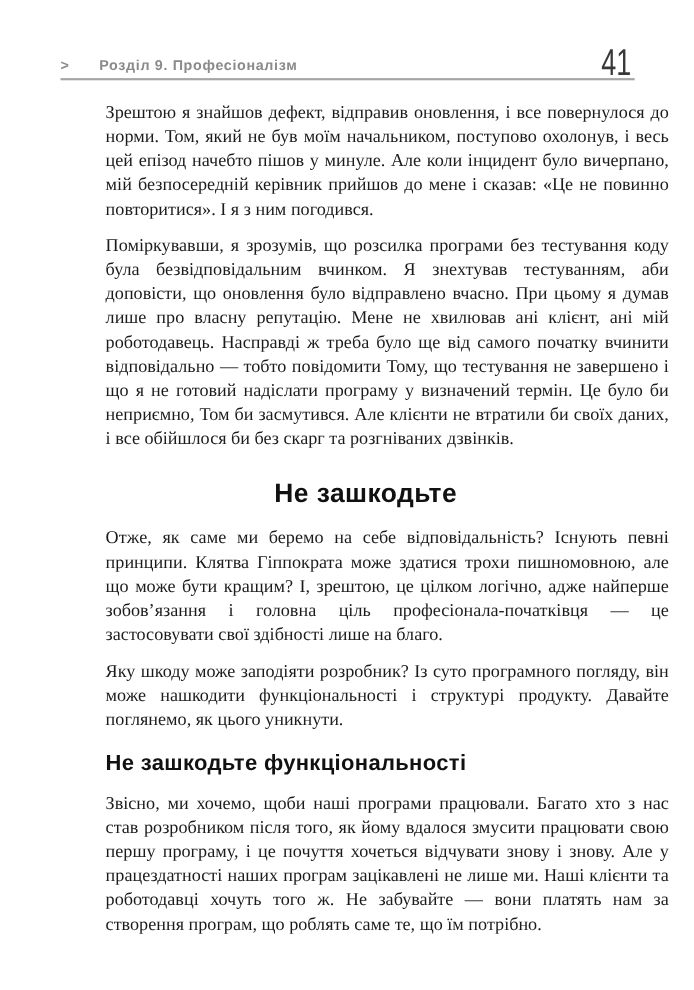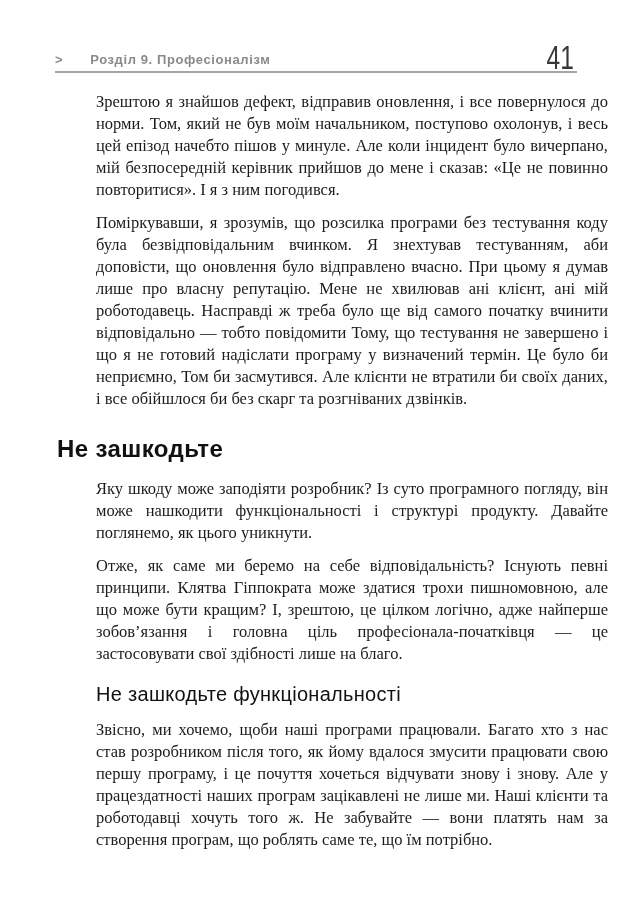--- a/index.html
+++ b/index.html
@@ -72,27 +72,28 @@
     color: #1b1b1b;
   }
   h1.section-heading {
     margin: 26px 0 16px -39px;
     font-family: "Liberation Sans", "DejaVu Sans", sans-serif;
     font-size: 24px;
     line-height: 26px;
     font-weight: 700;
     letter-spacing: 0.4px;
     color: #111111;
+    text-align: center;
   }
   h2.sub-heading {
     margin: 18px 0 14px 0;
     font-family: "Liberation Sans", "DejaVu Sans", sans-serif;
     font-size: 20px;
     line-height: 22px;
-    font-weight: 400;
+    font-weight: 700;
     letter-spacing: 0.3px;
     color: #111111;
   }
 </style>
 </head>
 <body>
 
 <div class="page">
 
   <div class="running-head">
@@ -103,21 +104,21 @@
     <div class="page-number">41</div>
     <div class="rule"></div>
   </div>
 
   <div class="main">
     <p>Зрештою я знайшов дефект, відправив оновлення, і все повернулося до норми. Том, який не був моїм начальником, поступово охолонув, і весь цей епізод начебто пішов у минуле. Але коли інцидент було вичерпано, мій безпосередній керівник прийшов до мене і сказав: «Це не повинно повторитися». І я з ним погодився.</p>
     <p>Поміркувавши, я зрозумів, що розсилка програми без тестування коду була безвідповідальним вчинком. Я знехтував тестуванням, аби доповісти, що оновлення було відправлено вчасно. При цьому я думав лише про власну репутацію. Мене не хвилював ані клієнт, ані мій роботодавець. Насправді ж треба було ще від самого початку вчинити відповідально — тобто повідомити Тому, що тестування не завершено і що я не готовий надіслати програму у визначений термін. Це було би неприємно, Том би засмутився. Але клієнти не втратили би своїх даних, і все обійшлося би без скарг та розгніваних дзвінків.</p>
 
     <h1 class="section-heading">Не зашкодьте</h1>
 
+    <p>Отже, як саме ми беремо на себе відповідальність? Існують певні принципи. Клятва Гіппократа може здатися трохи пишномовною, але що може бути кращим? І, зрештою, це цілком логічно, адже найперше зобов’язання і головна ціль професіонала-початківця — це застосовувати свої здібності лише на благо.</p>
     <p>Яку шкоду може заподіяти розробник? Із суто програмного погляду, він може нашкодити функціональності і структурі продукту. Давайте поглянемо, як цього уникнути.</p>
-    <p>Отже, як саме ми беремо на себе відповідальність? Існують певні принципи. Клятва Гіппократа може здатися трохи пишномовною, але що може бути кращим? І, зрештою, це цілком логічно, адже найперше зобов’язання і головна ціль професіонала-початківця — це застосовувати свої здібності лише на благо.</p>
 
     <h2 class="sub-heading">Не зашкодьте функціональності</h2>
 
     <p>Звісно, ми хочемо, щоби наші програми працювали. Багато хто з нас став розробником після того, як йому вдалося змусити працювати свою першу програму, і це почуття хочеться відчувати знову і знову. Але у працездатності наших програм зацікавлені не лише ми. Наші клієнти та роботодавці хочуть того ж. Не забувайте — вони платять нам за створення програм, що роблять саме те, що їм потрібно.</p>
   </div>
 
 </div>
 
 </body></html>

